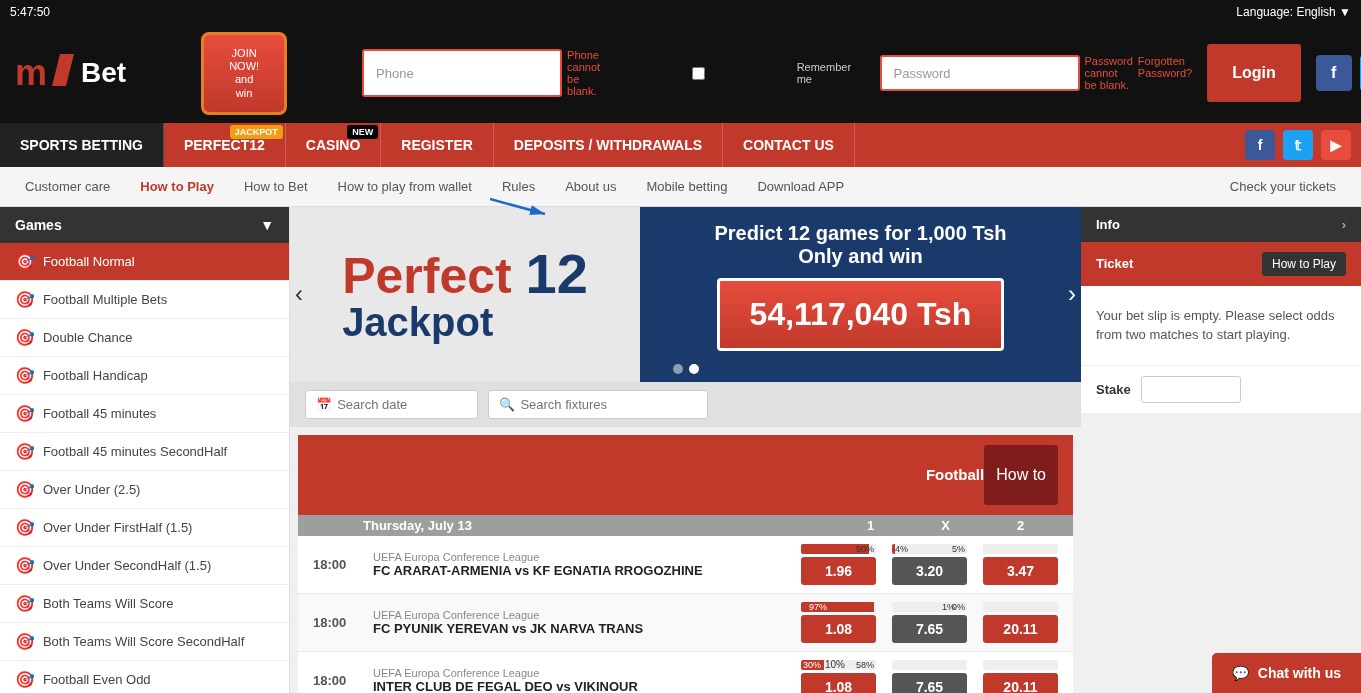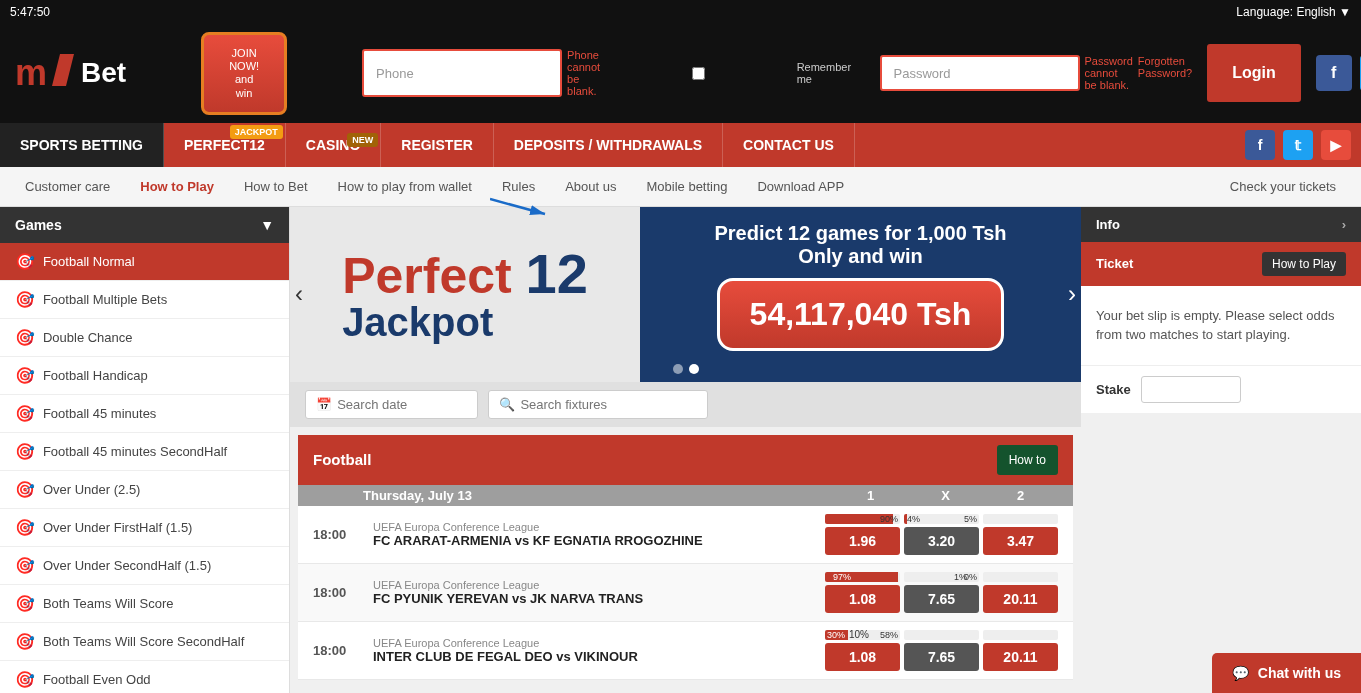--- a/index.html
+++ b/index.html
@@ -26,21 +26,21 @@
     .social-icon { width: 36px; height: 36px; border-radius: 4px; display: flex; align-items: center; justify-content: center; color: #fff; font-size: 16px; font-weight: bold; cursor: pointer; }
     .fb-icon { background: #3b5998; }
     .tw-icon { background: #1da1f2; }
     .yt-icon { background: #e74c3c; }
 
     
     .main-nav { background: #c0392b; display: flex; align-items: stretch; }
     .nav-item { padding: 14px 20px; color: #fff; font-weight: bold; font-size: 14px; cursor: pointer; position: relative; text-transform: uppercase; border-right: 1px solid rgba(255,255,255,0.2); }
     .nav-item.sports { background: #222; color: #fff; }
     .badge { position: absolute; top: 2px; right: 2px; background: #f39c12; color: #fff; font-size: 9px; font-weight: bold; padding: 2px 5px; border-radius: 3px; }
-    .badge.new { background: #a16207; margin-top: 8px; }
+    .badge.new { background: #000000; }
     .nav-social { display: flex; align-items: center; margin-left: auto; padding: 0 10px; gap: 8px; }
 
     
     .sub-nav { background: #f5f5f5; display: flex; align-items: center; padding: 0 10px; border-bottom: 1px solid #ddd; }
     .sub-nav-item { padding: 12px 15px; color: #555; font-size: 13px; cursor: pointer; text-decoration: none; }
     .sub-nav-item.highlighted { color: #c0392b; font-weight: bold; }
 
     
     .main-content { display: flex; gap: 0; }
 
@@ -56,47 +56,47 @@
     .center-content { flex: 1; background: #f0f0f0; }
 
     
     .banner { background: linear-gradient(to right, #e8e8e8, #1a3a6b); height: 175px; display: flex; align-items: center; position: relative; overflow: hidden; }
     .banner-left { background: #e8e8e8; width: 350px; height: 100%; display: flex; align-items: center; justify-content: center; }
     .banner-text { font-size: 50px; font-weight: 900; line-height: 1; }
     .banner-text .perfect { color: #c0392b; }
     .banner-text .jackpot { color: #1a3a6b; font-size: 40px; }
     .banner-right { flex: 1; background: #1a3a6b; height: 100%; display: flex; flex-direction: column; align-items: center; justify-content: flex-start; color: #fff; padding: 15px; }
     .banner-right .predict-text { font-size: 20px; font-weight: bold; text-align: center; }
-    .jackpot-amount { background: linear-gradient(to bottom, #e74c3c, #c0392b); color: #fff; border: 3px solid #fff; border-radius: 16px; padding: 15px 30px; margin-top: 10px; font-size: 32px; font-weight: bold; text-align: center; }
+    .jackpot-amount { background: linear-gradient(to bottom, #e74c3c, #c0392b); color: #fff; border: 3px solid #fff; border-radius: 4px; padding: 15px 30px; margin-top: 10px; font-size: 32px; font-weight: bold; text-align: center; }
     .banner-nav { position: absolute; left: 5px; top: 50%; transform: translateY(-50%); color: #333; font-size: 24px; cursor: pointer; }
     .banner-nav.right { left: auto; right: 5px; color: #fff; }
     .banner-dots { position: absolute; bottom: 8px; left: 50%; transform: translateX(-50%); display: flex; gap: 6px; }
     .dot { width: 10px; height: 10px; border-radius: 50%; background: rgba(255,255,255,0.5); cursor: pointer; }
     .dot.active { background: #fff; }
 
     
     .search-bar { background: #e0e0e0; padding: 8px 15px; display: flex; align-items: center; gap: 10px; }
     .search-input-wrap { display: flex; align-items: center; gap: 5px; background: #fff; border: 1px solid #ccc; border-radius: 3px; padding: 6px 10px; }
     .search-input-wrap input { border: none; outline: none; font-size: 13px; color: #888; width: 130px; }
     .search-input-wrap2 { display: flex; align-items: center; gap: 5px; background: #fff; border: 1px solid #ccc; border-radius: 3px; padding: 6px 10px; width: 220px; }
     .search-input-wrap2 input { border: none; outline: none; font-size: 13px; color: #888; width: 180px; }
 
     
     .football-section { margin: 8px; }
-    .section-header { background: #c0392b; color: #fff; padding: 10px 15px; display: flex; align-items: center; justify-content: space-between; }
+    .section-header { background: #c0392b; color: #fff; padding: 10px 15px; display: flex; align-items: center; justify-content: flex-end; }
     .section-header .title { font-weight: bold; font-size: 15px; }
-    .how-to-btn { background: #14532d; color: #fff; border: none; border-radius: 3px; padding: 8px 12px; cursor: pointer; font-size: 12px; }
+    .how-to-btn { background: #7f1d1d; color: #fff; border: none; border-radius: 3px; padding: 21px 12px; cursor: pointer; font-size: 16px; }
 
     .match-row { display: flex; align-items: center; padding: 8px 15px; border-bottom: 1px solid #e8e8e8; background: #fff; }
     .match-row:nth-child(even) { background: #fafafa; }
     .match-time { width: 50px; color: #555; font-weight: bold; }
     .match-info { flex: 1; padding: 0 10px; }
     .match-league { font-size: 11px; color: #888; }
     .match-teams { font-size: 13px; color: #222; font-weight: bold; }
-    .match-odds { display: flex; gap: 4px; }
+    .match-odds { display: flex; gap: 16px; }
     .odd-btn-wrap { display: flex; flex-direction: column; align-items: center; width: 75px; }
     .odd-btn { background: #c0392b; color: #fff; border: none; border-radius: 3px; padding: 6px 0; width: 75px; text-align: center; font-weight: bold; font-size: 14px; cursor: pointer; }
     .odd-btn.draw { background: #555; }
 
     
     .right-panel { width: 280px; min-width: 280px; background: #f0f0f0; }
     .right-panel-header { background: #333; color: #fff; padding: 10px 15px; display: flex; justify-content: space-between; align-items: center; font-weight: bold; }
     .ticket-section { background: #fff; margin: 0; }
     .ticket-header { background: #c0392b; color: #fff; padding: 10px 15px; display: flex; align-items: center; justify-content: space-between; font-weight: bold; }
     .ticket-how-btn { background: #333; color: #fff; border: none; border-radius: 3px; padding: 5px 10px; cursor: pointer; font-size: 12px; }

